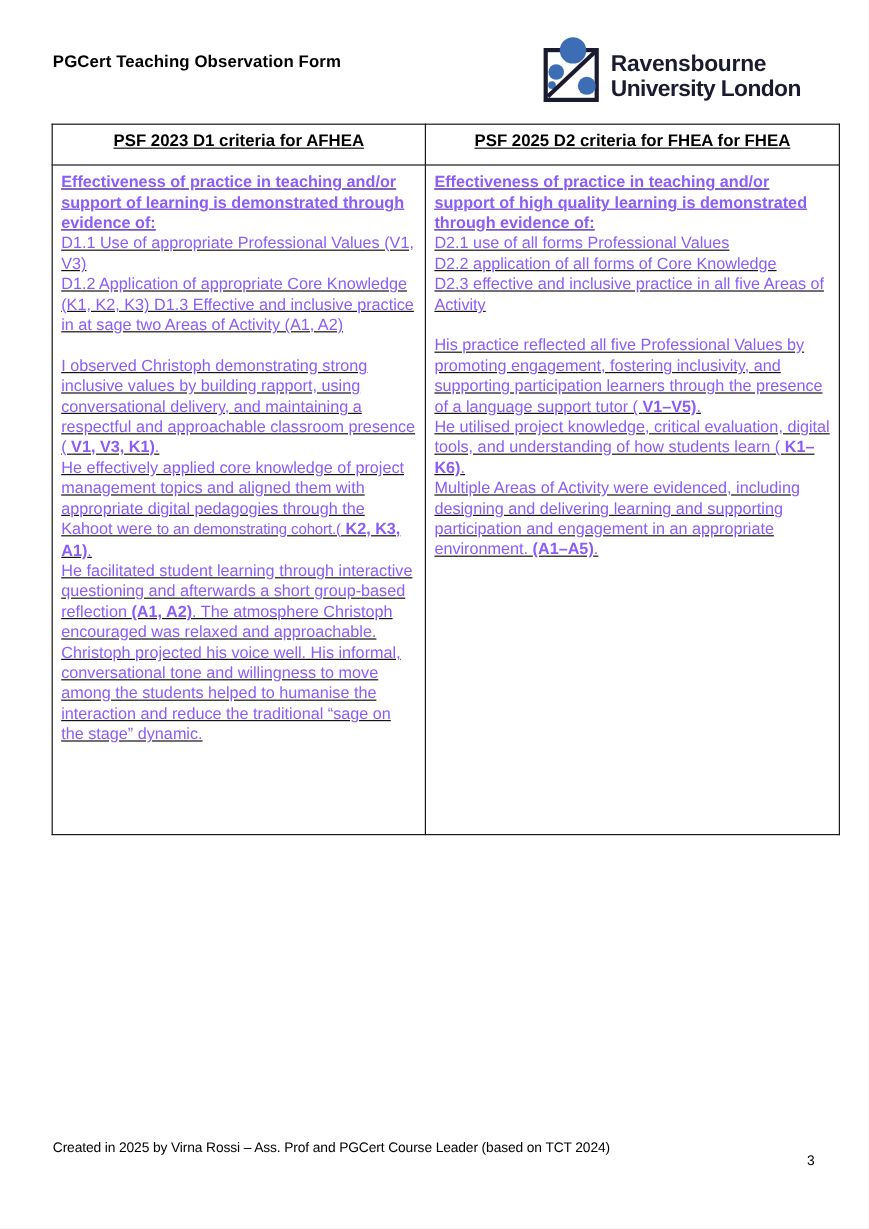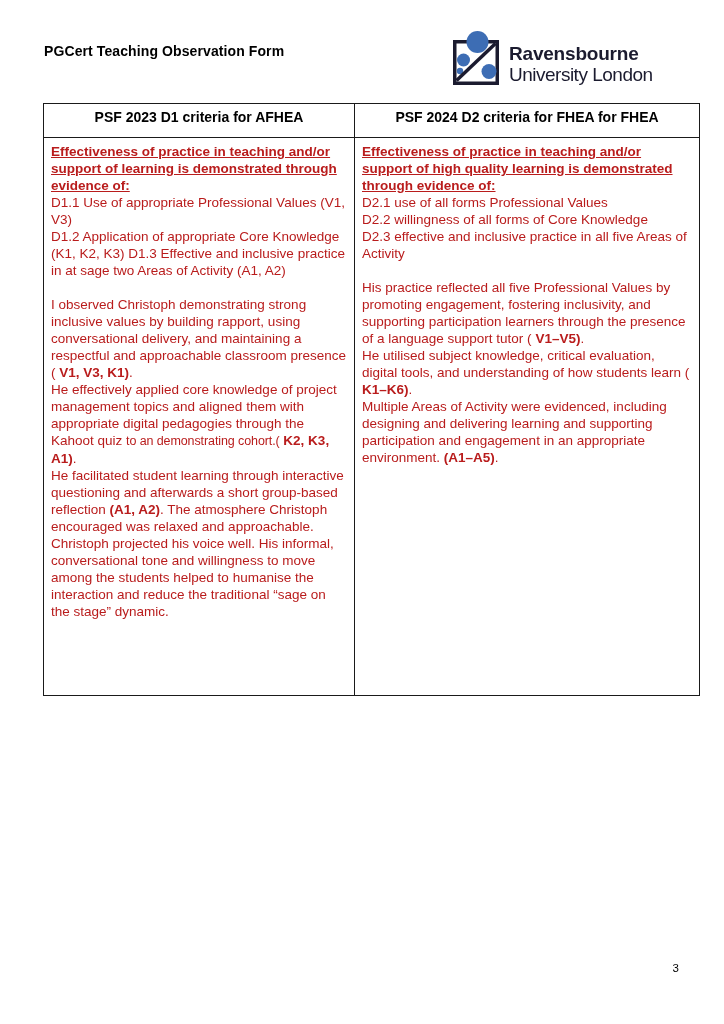--- a/index.html
+++ b/index.html
@@ -45,28 +45,29 @@
     color: var(--logo-ink, #1b1b2f);
   }
   .logo-line1 {
     font-size: 19px;
     font-weight: bold;
     line-height: 21px;
     letter-spacing: -0.2px;
   }
   .logo-line2 {
     font-size: 19px;
-    font-weight: normal;
+    font-weight: bold;
     line-height: 21px;
     letter-spacing: -0.5px;
   }
   .table-wrap {
     position: absolute;
     left: 43px;
     top: 103px;
+    text-decoration: underline;
   }
   table.criteria {
     border-collapse: collapse;
     table-layout: fixed;
     width: 638px;
   }
   table.criteria th, table.criteria td {
     border: 1.5px solid #1a1a1a;
   }
   table.criteria th {
@@ -76,21 +77,21 @@
     vertical-align: top;
     padding: 5px 4px 12px 4px;
     color: #000000;
   }
   td.body-cell {
     height: 547px;
     vertical-align: top;
     padding: 5px 6px 5px 7px;
     font-size: 13.5px;
     line-height: 17px;
-    color: #b91c1c;
+    color: #8b5cf6;
     overflow: hidden;
   }
   .para { margin: 0; }
   .para.spacer { height: 17px; }
   .b { font-weight: bold; }
   .u { text-decoration: underline; }
   .alt { font-size: 12.5px; letter-spacing: -0.1px; }
   .doc-footer {
     position: absolute;
     left: 44px;
@@ -129,45 +130,46 @@
       <span class="logo-line1">Ravensbourne</span>
       <span class="logo-line2">University London</span>
     </div>
   </div>
 
   <div class="table-wrap">
     <table class="criteria">
       <thead>
         <tr>
           <th style="width:302px">PSF 2023 D1 criteria for AFHEA</th>
-          <th style="width:336px">PSF 2024 D2 criteria for FHEA for FHEA</th>
+          <th style="width:336px">PSF 2025 D2 criteria for FHEA for FHEA</th>
         </tr>
       </thead>
       <tbody>
         <tr>
           <td class="body-cell">
               <p class="para"><span class="b u">Effectiveness of practice in teaching and/or support of learning is demonstrated through evidence of:</span></p>
               <p class="para"><span>D1.1 Use of appropriate Professional Values (V1, V3)</span></p>
               <p class="para"><span>D1.2 Application of appropriate Core Knowledge (K1, K2, K3) D1.3 Effective and inclusive practice in at sage two Areas of Activity (A1, A2)</span></p>
               <p class="para spacer"></p>
               <p class="para"><span>I observed Christoph demonstrating strong inclusive values by building rapport, using conversational delivery, and maintaining a respectful and approachable classroom presence ( </span><span class="b">V1, V3, K1)</span><span>.</span></p>
-              <p class="para"><span>He effectively applied core knowledge of project management topics and aligned them with appropriate digital pedagogies through the Kahoot quiz </span><span class="alt">to an demonstrating cohort.(</span><span class="b"> K2, K3, A1)</span><span>.</span></p>
+              <p class="para"><span>He effectively applied core knowledge of project management topics and aligned them with appropriate digital pedagogies through the Kahoot were </span><span class="alt">to an demonstrating cohort.(</span><span class="b"> K2, K3, A1)</span><span>.</span></p>
               <p class="para"><span>He facilitated student learning through interactive questioning and afterwards a short group-based reflection </span><span class="b">(A1, A2)</span><span>. The atmosphere Christoph encouraged was relaxed and approachable. Christoph projected his voice well. His informal, conversational tone and willingness to move among the students helped to humanise the interaction and reduce the traditional “sage on the stage” dynamic.</span></p>
             </td>
           <td class="body-cell">
               <p class="para"><span class="b u">Effectiveness of practice in teaching and/or support of high quality learning is demonstrated through evidence of:</span></p>
               <p class="para"><span>D2.1 use of all forms Professional Values</span></p>
-              <p class="para"><span>D2.2 willingness of all forms of Core Knowledge</span></p>
+              <p class="para"><span>D2.2 application of all forms of Core Knowledge</span></p>
               <p class="para"><span>D2.3 effective and inclusive practice in all five Areas of Activity</span></p>
               <p class="para spacer"></p>
               <p class="para"><span>His practice reflected all five Professional Values by promoting engagement, fostering inclusivity, and supporting participation learners through the presence of a language support tutor ( </span><span class="b">V1–V5)</span><span>.</span></p>
-              <p class="para"><span>He utilised subject knowledge, critical evaluation, digital tools, and understanding of how students learn ( </span><span class="b">K1–K6)</span><span>.</span></p>
+              <p class="para"><span>He utilised project knowledge, critical evaluation, digital tools, and understanding of how students learn ( </span><span class="b">K1–K6)</span><span>.</span></p>
               <p class="para"><span>Multiple Areas of Activity were evidenced, including designing and delivering learning and supporting participation and engagement in an appropriate environment. </span><span class="b">(A1–A5)</span><span>.</span></p>
             </td>
         </tr>
       </tbody>
     </table>
   </div>
 
+  <div class="doc-footer">Created in 2025 by Virna Rossi – Ass. Prof and PGCert Course Leader (based on TCT 2024)</div>
 
   <div class="page-number">3</div>
 
 </div>
 
 </body></html>

